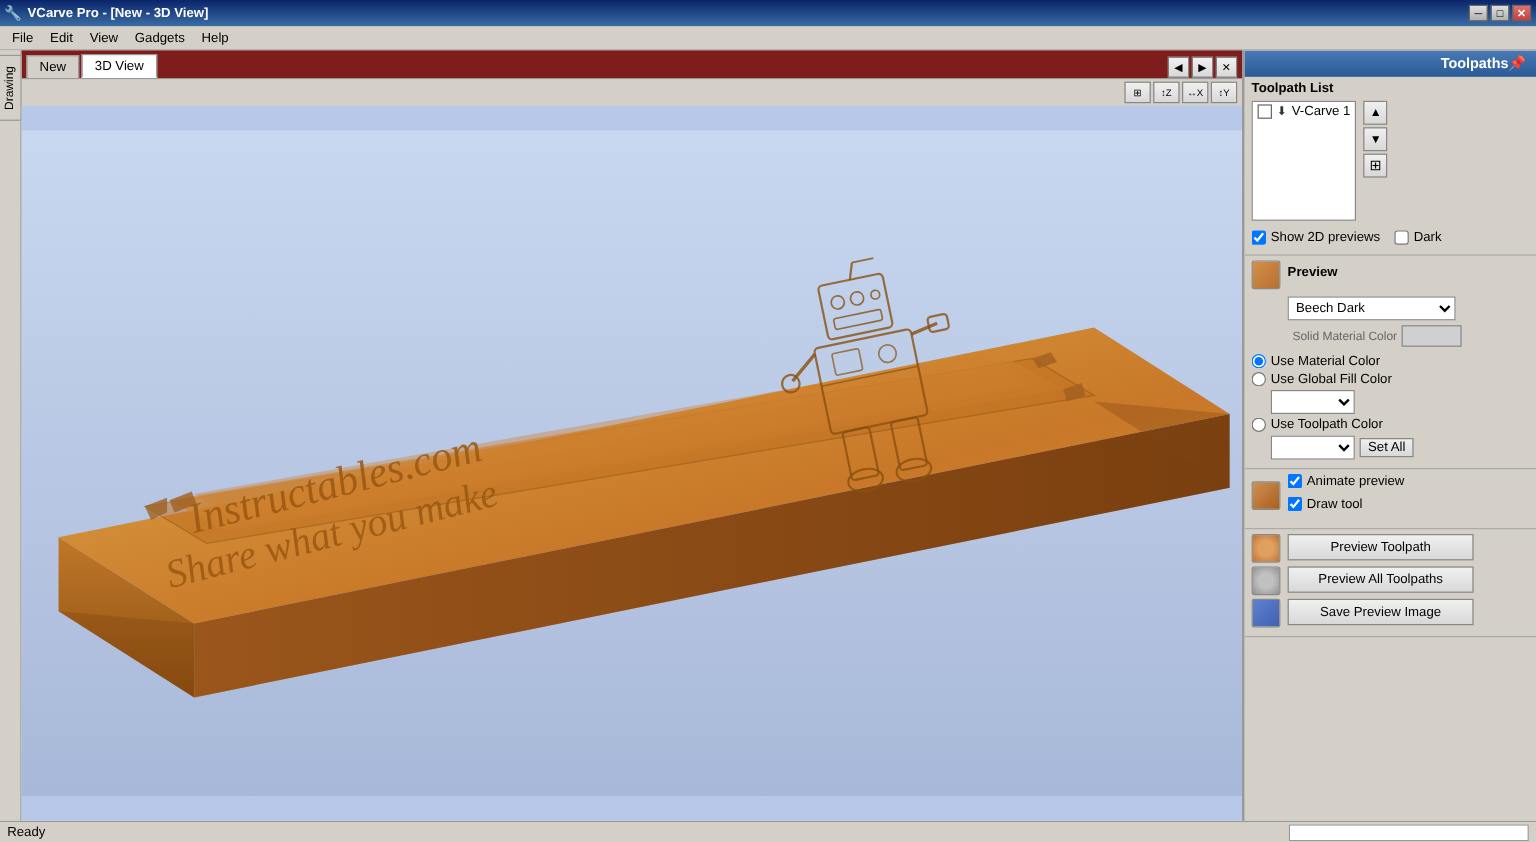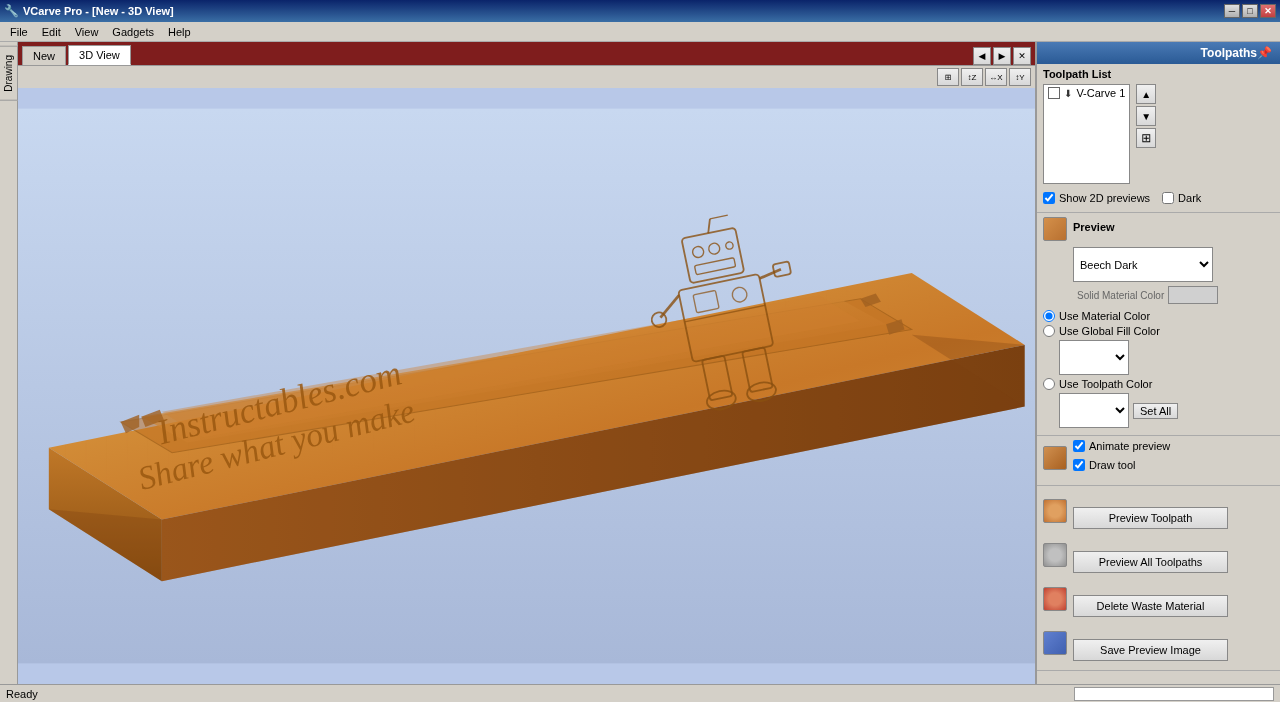--- a/index.html
+++ b/index.html
@@ -219,21 +219,21 @@
     
     .preview-row {
       display: flex;
       align-items: center;
       gap: 6px;
       margin-bottom: 6px;
     }
 
     
     select {
-      height: 35px;
+      height: 20px;
       font-size: 11px;
       border: 1px solid #888;
       background: white;
       padding: 0 2px;
     }
     .dropdown-wide { width: 140px; }
     .dropdown-small { width: 70px; }
 
     
     .color-swatch {
@@ -275,21 +275,20 @@
     .action-btn {
       width: 155px;
       height: 22px;
       background: linear-gradient(to bottom, #f0f0f0, #d8d8d8);
       border: 1px solid #888;
       cursor: pointer;
       font-size: 11px;
       text-align: right;
       display: flex; align-items: center; justify-content: center;
       margin-bottom: 2px;
-      margin-top: 17px;
     }
 
     
     .action-row {
       display: flex;
       align-items: center;
       gap: 6px;
       margin-bottom: 3px;
     }
 
@@ -641,24 +640,20 @@
     <div class="panel-section">
       <div class="action-row">
         <div class="preview-toolpath-icon"></div>
         <button class="action-btn">Preview Toolpath</button>
       </div>
       <div class="action-row">
         <div class="preview-all-icon"></div>
         <button class="action-btn">Preview All Toolpaths</button>
       </div>
       <div class="action-row">
-        <div class="delete-icon"></div>
-        <button class="action-btn">Delete Waste Material</button>
-      </div>
-      <div class="action-row">
         <div class="save-icon"></div>
         <button class="action-btn">Save Preview Image</button>
       </div>
     </div>
 
   </div>
 </div>
 
 <div id="status-bar">
   <span id="status-text">Ready</span>

